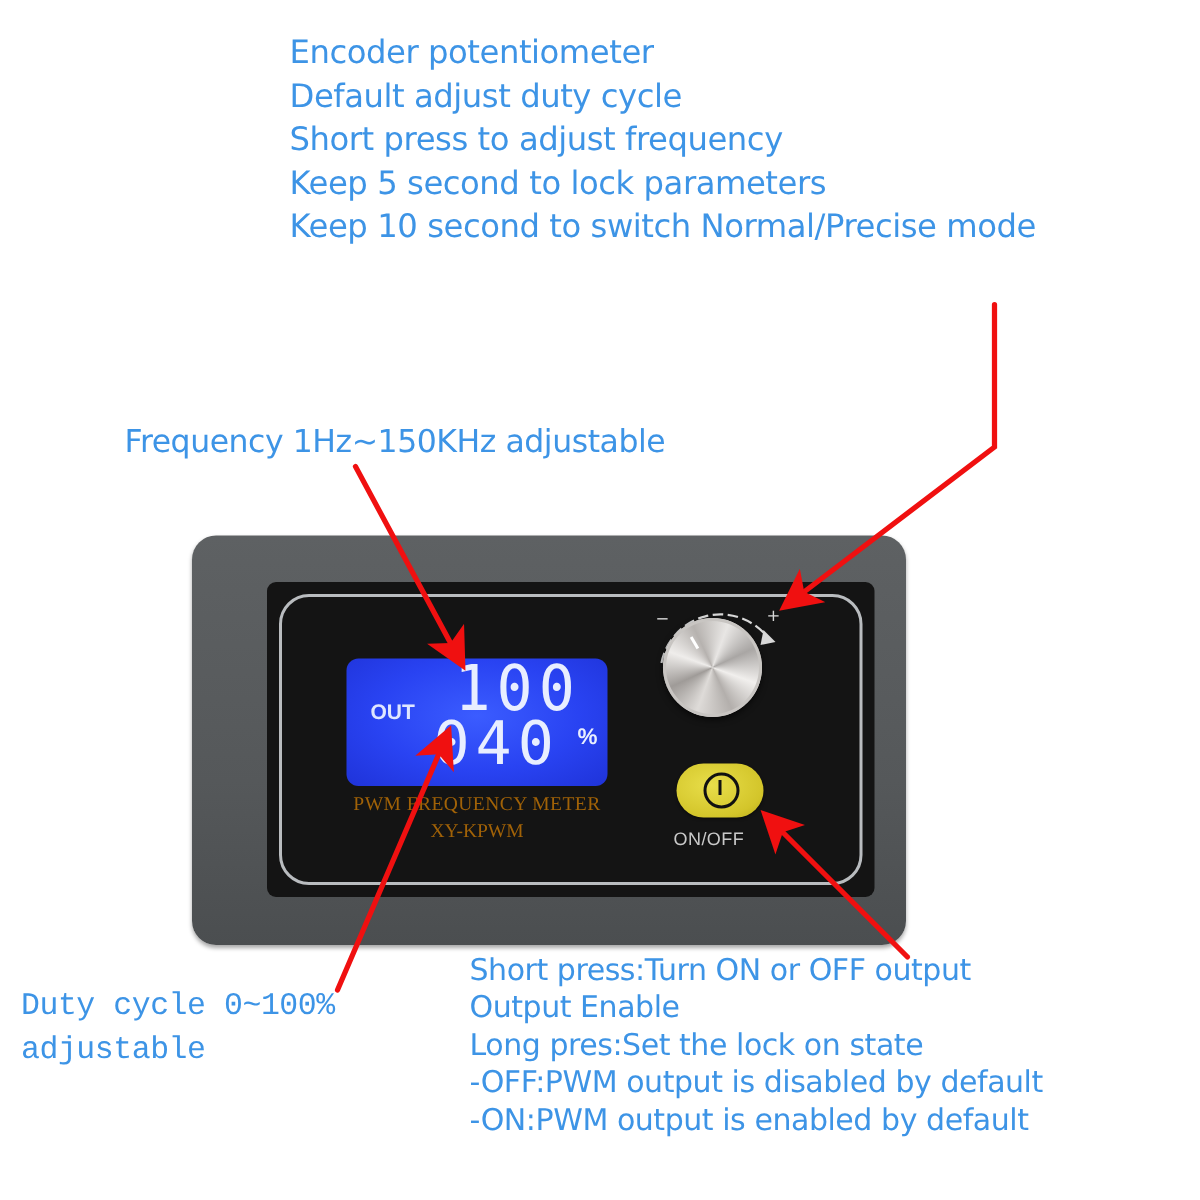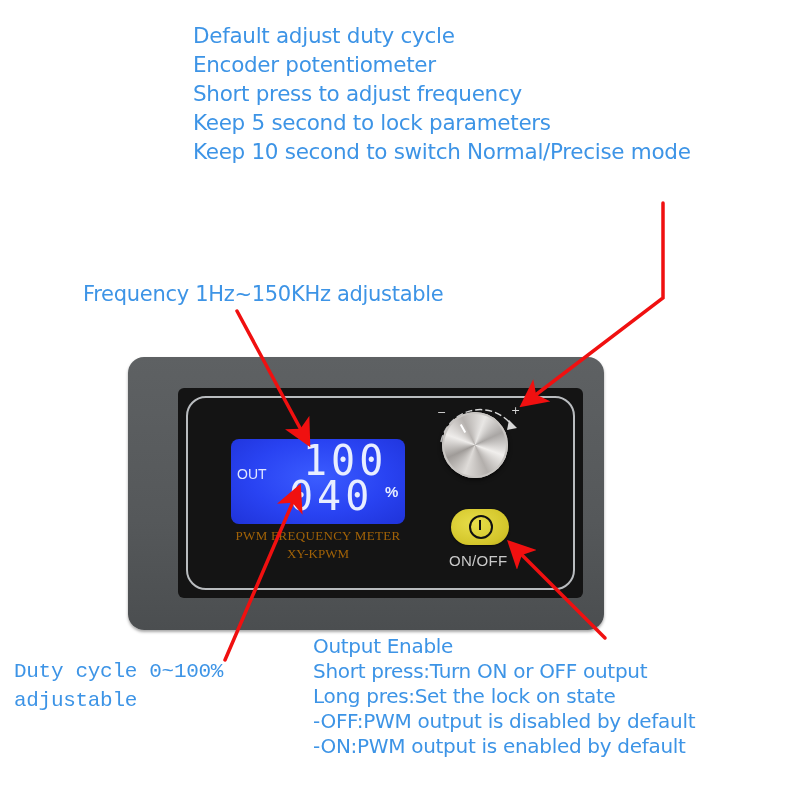--- a/index.html
+++ b/index.html
@@ -9,61 +9,61 @@
   #encoder-notes { left:193px; top:21px; font-size:21.5px; }
   #freq-note { left:83px; top:280px; }
   #duty-note { left:14px; top:657px;font-family:Liberation Mono, monospace; }
   #output-notes { left:313px; top:634px; font-size:20px; line-height:25px; }
 
   .frame { position:absolute; left:128px; top:357px; width:476px; height:273px; background:linear-gradient(180deg,#5e6163 0%,#55585a 60%,#4b4e50 100%); border-radius:16px; box-shadow:0 2px 3px rgba(0,0,0,0.35); }
   .panel { position:absolute; left:178px; top:388px; width:405px; height:210px; background:#141414; border-radius:6px; }
   .panel-outline { position:absolute; left:186px; top:396px; width:389px; height:194px; border:2px solid #b9bcbf; border-radius:20px; box-sizing:border-box; }
 
   .lcd { position:absolute; left:231px; top:439px; width:174px; height:85px; background:radial-gradient(ellipse at 50% 45%, #3b5cff 0%, #2943f2 55%, #1f33d9 100%); border-radius:8px; }
-  .lcd .out { position:absolute; left:6px; top:27px; color:#dfe6ff; font-family:"Liberation Sans", sans-serif; font-weight:normal; font-size:14px; }
+  .lcd .out { position:absolute; left:16px; top:27px; color:#dfe6ff; font-family:"Liberation Sans", sans-serif; font-weight:bold; font-size:14px; }
   .lcd .line1 { position:absolute; left:72px; top:-2px; color:#e8eeff; font-family:"DejaVu Sans Mono", monospace; font-size:40px; letter-spacing:4px; transform:scaleY(1.05); }
   .lcd .line2 { position:absolute; left:58px; top:34px; color:#e8eeff; font-family:"DejaVu Sans Mono", monospace; font-size:40px; letter-spacing:4px; }
   .lcd .pct { position:absolute; left:154px; top:44px; color:#e8eeff; font-family:"Liberation Sans", sans-serif; font-size:15px; font-weight:bold; }
 
   .model { position:absolute; color:#a16207; font-family:"Liberation Serif", serif; font-size:13px; text-align:center; width:200px; }
   #model-line1 { left:218px; top:528px; letter-spacing:0.3px; }
   #model-line2 { left:218px; top:546px; }
 
   .knob-ring { position:absolute; left:433px; top:402px; width:90px; height:60px; }
   .knob { position:absolute; left:442px; top:412px; width:66px; height:66px; border-radius:50%; background:conic-gradient(from 20deg,#e8e6e4,#a9a6a4,#f1efed,#b3afac,#dedbd8,#9f9b98,#efedeb,#b6b2af,#e8e6e4); box-shadow:0 0 0 2px #c8c5c2 inset, 0 2px 4px rgba(0,0,0,0.6); }
   .knob-tick { position:absolute; left:462px; top:424px; width:2px; height:9px; background:#fff; transform:rotate(-30deg); }
 
   .onoff-btn { position:absolute; left:451px; top:509px; width:58px; height:36px; border-radius:18px; background:radial-gradient(ellipse at 40% 40%, #e8de4a 0%, #d3c52a 70%, #b8aa1a 100%); box-shadow:0 1px 2px rgba(0,0,0,0.5); }
   .onoff-btn .ring { position:absolute; left:18px; top:6px; width:20px; height:20px; border:2px solid #111; border-radius:50%; }
   .onoff-btn .bar { position:absolute; left:28px; top:11px; width:2px; height:10px; background:#111; }
-  .onoff-label { position:absolute; left:449px; top:552px; color:#c9c9c9; font-family:"Liberation Sans", sans-serif; font-size:15px; letter-spacing:0.3px; }
+  .onoff-label { position:absolute; left:449px; top:552px; color:#c9c9c9; font-family:"Liberation Sans", sans-serif; font-size:12px; letter-spacing:0.3px; }
 
   svg.arrows { position:absolute; left:0; top:0; }
 </style>
 </head>
 <body>
 
 <div class="anno" id="encoder-notes">
+  <div>Encoder potentiometer</div>
   <div>Default adjust duty cycle</div>
-  <div>Encoder potentiometer</div>
   <div>Short press to adjust frequency</div>
   <div>Keep 5 second to lock parameters</div>
   <div>Keep 10 second to switch Normal/Precise mode</div>
 </div>
 
 <div class="anno" id="freq-note">Frequency 1Hz~150KHz adjustable</div>
 
 <div class="anno" id="duty-note">
   <div>Duty cycle 0~100%</div>
   <div>adjustable</div>
 </div>
 
 <div class="anno" id="output-notes">
+  <div>Short press:Turn ON or OFF output</div>
   <div>Output Enable</div>
-  <div>Short press:Turn ON or OFF output</div>
   <div>Long pres:Set the lock on state</div>
   <div>-OFF:PWM output is disabled by default</div>
   <div>-ON:PWM output is enabled by default</div>
 </div>
 
 <div class="frame"></div>
 <div class="panel"></div>
 <div class="panel-outline"></div>
 
 <div class="lcd">

